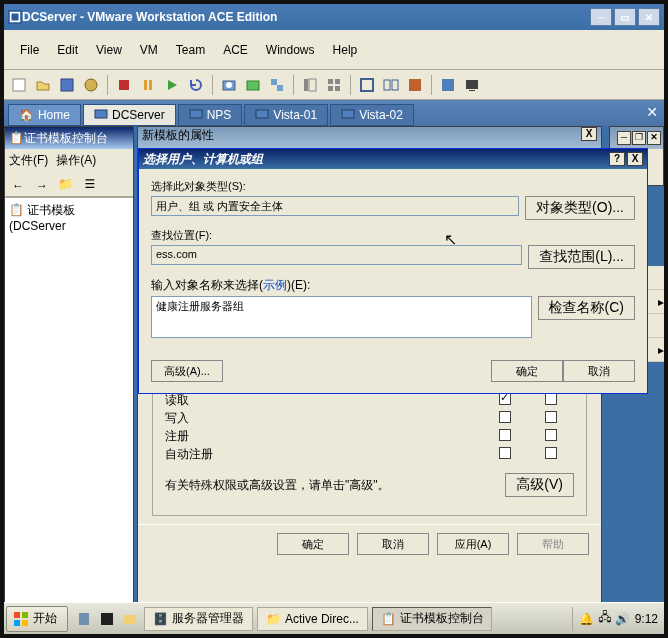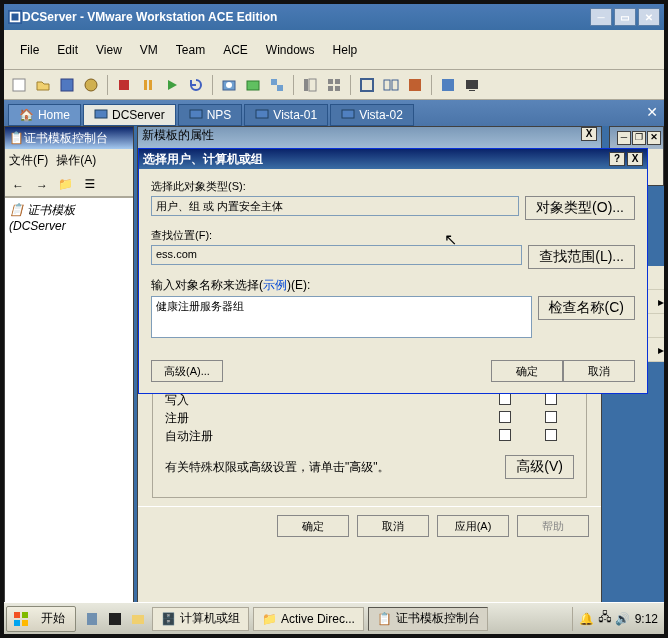--- a/index.html
+++ b/index.html
@@ -26,21 +26,21 @@
 .tab-close { position: absolute; right: 6px; top: 4px; color: #fff; font-size: 14px; }
 .tabicon { width: 14px; height: 14px; display: inline-block; }
 
 .inner-desktop { background: #3b6ea5; position: relative; height: calc(100% - 26px - 22px - 30px - 26px - 32px); }
 
 
 .mmc { position: absolute; left: 0; top: 0; width: 130px; background: #d6d3c6; border: 1px solid #404040; }
 .mmc-title { height: 22px; background: linear-gradient(#0a246a, #a6caf0); color: #fff; padding-left: 4px; display: flex; align-items: center; font-size: 11px; }
 .mmc-menu { height: 22px; background: #ece9d8; display: flex; align-items: center; gap: 8px; padding-left: 4px; font-size: 11px; }
 .mmc-tool { height: 26px; background: #ece9d8; border-bottom: 1px solid #aca899; display: flex; align-items: center; gap: 2px; padding-left: 2px; }
-.mmc-body { background: #fff; padding: 4px; height: 421px; border-top: 1px solid #aca899; font-size: 11px; font-style: italic; }
+.mmc-body { background: #fff; padding: 4px; height: 421px; border-top: 1px solid #aca899; font-size: 11px; }
 
 
 .right-edge { position: absolute; right: 0; top: 0; width: 55px; height: 60px; background: #ece9d8; border: 1px solid #404040; }
 .right-edge-title { height: 22px; background: linear-gradient(#7b99b8, #a6b8ca); display: flex; justify-content: flex-end; align-items: center; padding-right: 2px; gap: 1px; }
 .right-edge-title .sq { width: 14px; height: 14px; background: #ece9d8; border: 1px solid #404040; font-size: 9px; text-align: center; }
 .right-edge-strip { position: absolute; right: 0; top: 60px; width: 52px; }
 .strip-row { height: 24px; background: #ece9d8; border-bottom: 1px solid #d0cdba; display: flex; align-items: center; padding-left: 4px; font-size: 11px; gap: 4px; }
 .strip-row.blue { color: #0046d5; font-weight: bold; }
 
 
@@ -60,35 +60,35 @@
 .inline-btn { background: #ece9d8; border: 1px solid #888; padding: 2px 10px; font-size: 14px; }
 .link { color: #0046d5; text-decoration: underline; font-size: 11px; margin: 6px 0; display: block; }
 .prop-buttons { display: flex; justify-content: flex-end; gap: 8px; padding: 8px 12px; border-top: 1px solid #fff; }
 .dlg-btn { min-width: 72px; height: 22px; background: #ece9d8; border: 1px solid #888; font-size: 11px; }
 .dlg-btn.disabled { color: #888; }
 .sq.close { font-weight: bold; }
 
 
 .sel-dlg { position: absolute; left: 134px; top: 22px; width: 510px; height: 246px; border: 1px solid #0831d9; background: #ece9d8; z-index: 100; }
 .sel-title { height: 20px; background: linear-gradient(#0a246a, #3b6ea5); color: #fff; display: flex; align-items: center; padding: 0 4px; font-size: 11px; font-weight: bold; }
-.sel-title .t { flex: 1; }
+.sel-title .t { flex: 1; font-style: italic; }
 .sel-title .sq { width: 16px; height: 14px; background: #ece9d8; color: #000; text-align: center; border: 1px solid #404040; font-size: 10px; margin-left: 2px; }
 .sel-body { padding: 10px 12px; }
 .field-label { font-size: 11px; margin-bottom: 2px; }
 .field-row { display: flex; gap: 6px; margin-bottom: 8px; }
 .field-text { flex: 1; height: 20px; border: 1px solid #7f9db9; background: #fff; padding: 2px 4px; font-size: 11px; }
 .field-text.ro { background: #ece9d8; }
 .field-area { flex: 1; min-height: 42px; border: 1px solid #7f9db9; background: #fff; padding: 2px 4px; font-size: 11px; }
 .sel-row-label a { color: #0046d5; }
 .sel-buttons { display: flex; gap: 0; padding: 4px 12px 10px; }
 .sel-buttons .spacer { flex: 1; }
 
 
 .taskbar { position: absolute; left: 0; bottom: 0; width: 100%; height: 32px; background: linear-gradient(#e8e8dd, #c5c5b8); border-top: 1px solid #fff; display: flex; align-items: center; padding-left: 2px; }
-.start-btn { height: 26px; padding: 0 10px 0 6px; background: linear-gradient(#f0eee0, #d6d2c2); border: 1px solid #8a8a7a; display: flex; align-items: center; gap: 12px; font-size: 11px; border-radius: 2px; }
+.start-btn { height: 26px; padding: 0 10px 0 6px; background: linear-gradient(#f0eee0, #d6d2c2); border: 1px solid #8a8a7a; display: flex; align-items: center; gap: 4px; font-size: 11px; border-radius: 2px; }
 .winlogo { width: 16px; height: 16px; display: inline-block; }
 .ql { display: flex; gap: 3px; margin-left: 6px; }
 .ql-item { width: 20px; height: 20px; display: flex; align-items: center; justify-content: center; }
 .task-item { height: 24px; padding: 0 8px; margin-left: 4px; background: #ece9d8; border: 1px solid #aca899; display: flex; align-items: center; gap: 4px; font-size: 11px; max-width: 120px; overflow: hidden; white-space: nowrap; }
 .task-item.active { background: #d6d3c6; border: 1px inset #aca899; }
 .tray { margin-left: auto; display: flex; align-items: center; gap: 4px; padding: 0 6px; border-left: 1px solid #aca899; height: 24px; }
 .clock { font-size: 12px; }
 
 .cursor { position: absolute; left: 440px; top: 104px; font-size: 16px; color: #000; z-index: 200; pointer-events: none; }
 
@@ -322,20 +322,25 @@
 
     <div class="prop-dlg">
       <div class="prop-title">
         <span class="t">新模板的属性</span>
         <div class="sq close" style="width:16px;height:14px;background:#ece9d8;border:1px solid #404040;text-align:center;font-size:10px;font-weight:bold">X</div>
       </div>
       <div class="prop-body">
         <div class="prop-groupbox">
           <div class="perm-table">
             <div class="perm-row">
+                <span class="label">读取</span>
+                <span class="cb"><span class="cbx checked"></span></span>
+                <span class="cb"><span class="cbx"></span></span>
+              </div>
+            <div class="perm-row">
                 <span class="label">写入</span>
                 <span class="cb"><span class="cbx"></span></span>
                 <span class="cb"><span class="cbx"></span></span>
               </div>
             <div class="perm-row">
                 <span class="label">注册</span>
                 <span class="cb"><span class="cbx"></span></span>
                 <span class="cb"><span class="cbx"></span></span>
               </div>
             <div class="perm-row">
@@ -418,21 +423,21 @@
           </svg>
         </div>
       <div class="ql-item">
           <svg width="16" height="16">
             <rect x="2" y="4" width="12" height="9" fill="#f0d070"></rect>
           </svg>
         </div>
     </div>
     <div class="task-item">
       <span>🗄️</span>
-        <span>计算机或组</span>
+        <span>服务器管理器</span>
     </div>
     <div class="task-item">
       <span>📁</span>
         <span>Active Direc...</span>
     </div>
     <div class="task-item active">
       <span>📋</span>
         <span>证书模板控制台</span>
     </div>
     <div class="tray">

